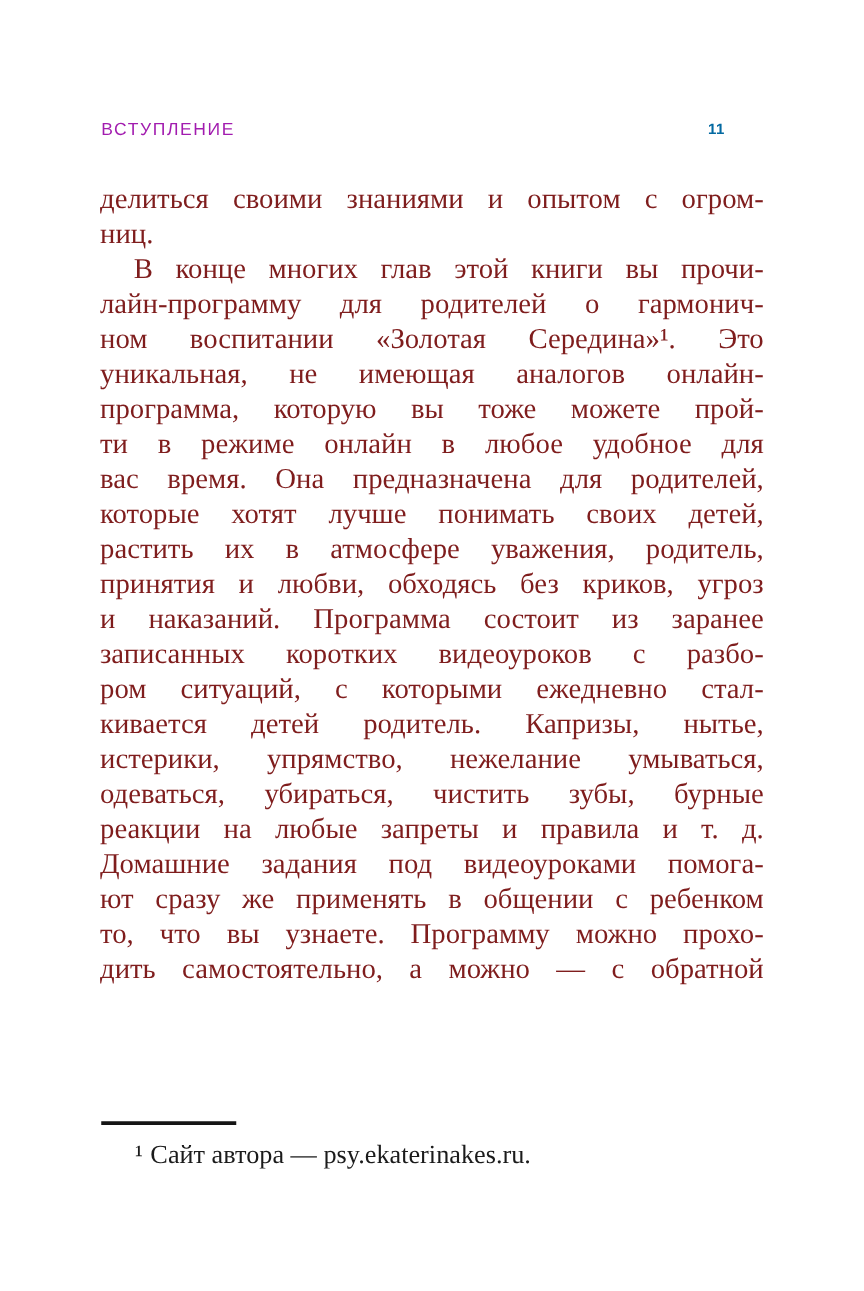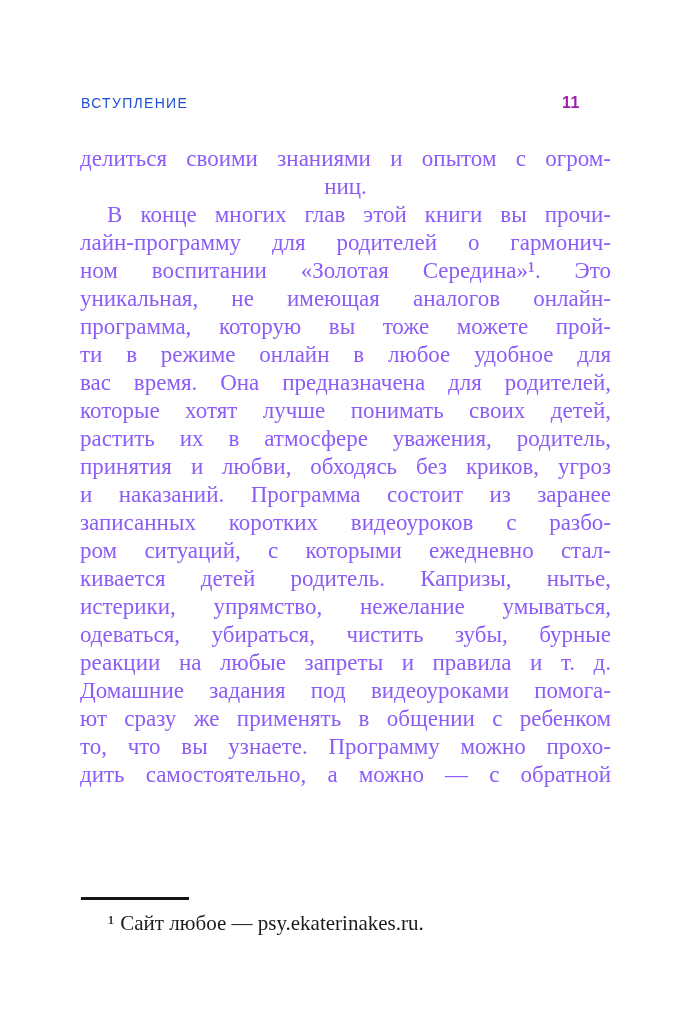--- a/index.html
+++ b/index.html
@@ -16,49 +16,49 @@
   }
   
   .running-head {
     position: absolute;
     top: 96px;
     left: 81px;
     font-family: "Liberation Sans", sans-serif;
     font-size: 14px;
     line-height: 14px;
     letter-spacing: 1.3px;
-    color: #1d4ed8;
+    color: #a21caf;
     font-weight: 400;
   }
   .folio {
     position: absolute;
     top: 95px;
     right: 111px;
     font-family: "Liberation Sans", sans-serif;
-    font-size: 16px;
+    font-size: 12px;
     line-height: 16px;
     font-weight: 600;
     letter-spacing: 0.5px;
-    color: #a21caf;
+    color: #0369a1;
   }
   
   .body-text {
     position: absolute;
     top: 145px;
     left: 80px;
     width: 531px;
     font-family: "Liberation Serif", serif;
-    color: #8b5cf6;
+    color: #7f1d1d;
   }
   .line {
     height: 28px;
     line-height: 28px;
     font-size: 23px;
     white-space: normal;
-    text-align: center;
+    text-align: left;
   }
   .line.just {
     text-align: justify;
     text-align-last: justify;
   }
   .line.indent {
     text-indent: 27px;
   }
   
   .footnote-rule {
@@ -114,15 +114,15 @@
       <div class="line just">одеваться, убираться, чистить зубы, бурные</div>
       <div class="line just">реакции на любые запреты и правила и т. д.</div>
       <div class="line just">Домашние задания под видеоуроками помога-</div>
       <div class="line just">ют сразу же применять в общении с ребенком</div>
       <div class="line just">то, что вы узнаете. Программу можно прохо-</div>
       <div class="line just">дить самостоятельно, а можно — с обратной</div>
     </div>
 
   <div class="footnote-rule"></div>
 
-  <div class="footnote"><span class="fn-marker">¹</span><span>Сайт любое — psy.ekaterinakes.ru.</span></div>
+  <div class="footnote"><span class="fn-marker">¹</span><span>Сайт автора — psy.ekaterinakes.ru.</span></div>
 
 </div>
 
 </body></html>

